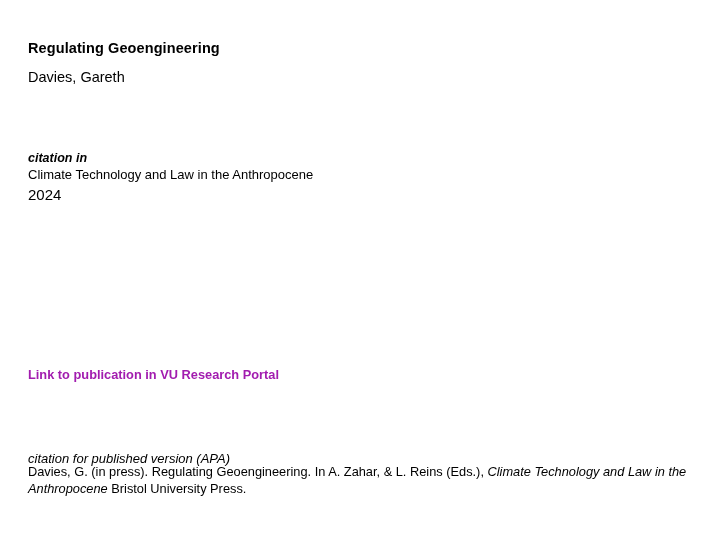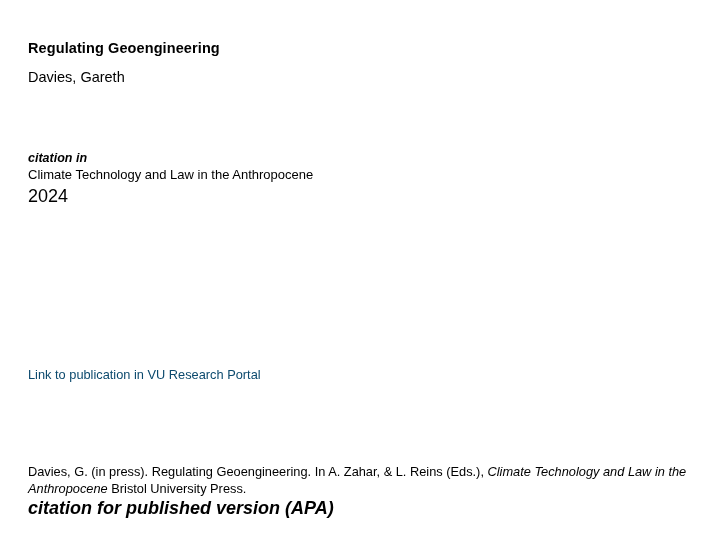--- a/index.html
+++ b/index.html
@@ -52,42 +52,41 @@
     position: absolute;
     left: 28px;
     top: 167px;
     font-size: 13px;
     line-height: 1.2;
   }
   .year {
     position: absolute;
     left: 28px;
     top: 186px;
-    font-size: 18px;
+    font-size: 15px;
     line-height: 1.2;
   }
   .portal-link {
     position: absolute;
     left: 28px;
     top: 367px;
     font-size: 12.8px;
-    font-weight: normal;
-    color: #0c4a6e;
+    font-weight: bold;
+    color: #a21caf;
     text-decoration: none;
     line-height: 1.2;
   }
   .citation-label {
     position: absolute;
     left: 28px;
     top: 451px;
-    font-size: 18px;
-    font-weight: bold;
+    font-size: 13px;
+    font-weight: normal;
     font-style: italic;
     line-height: 1.2;
-    margin-top: 47px;
   }
   .citation-body {
     position: absolute;
     left: 28px;
     top: 464px;
     width: 688px;
     font-size: 12.8px;
     line-height: 1.32;
   }
   .citation-body .italic {

